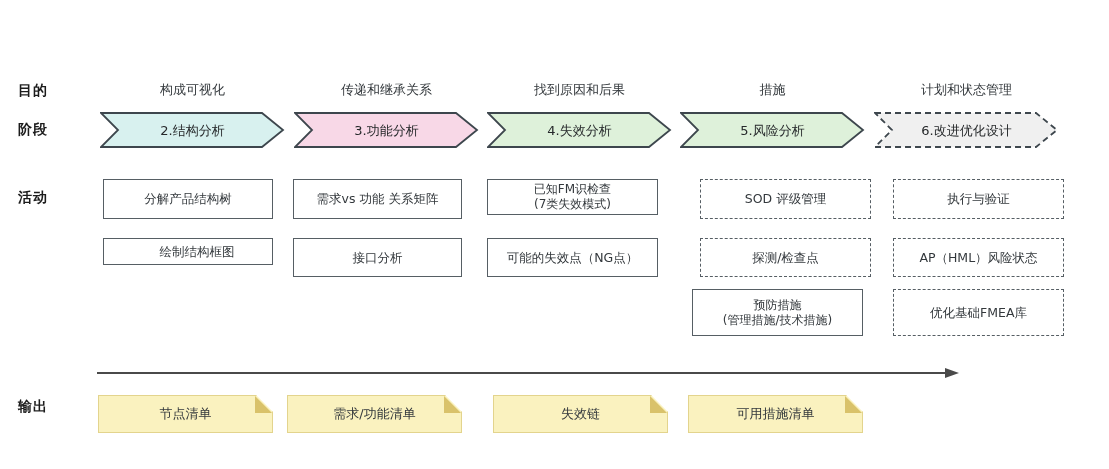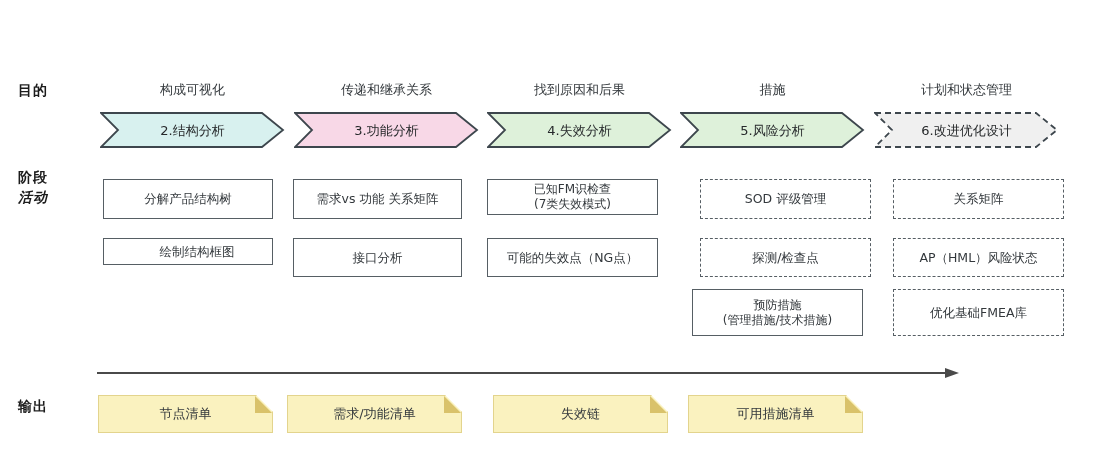--- a/index.html
+++ b/index.html
@@ -46,22 +46,22 @@
     position:absolute;top:0;right:0;width:17px;height:17px;
     clip-path:polygon(0 0, 100% 100%, 0 100%);
   }
 </style>
 </head>
 <body>
 
 <div id="canvas">
 
   <div class="row-label" style="top:82px;">目的</div>
-  <div class="row-label" style="top:121px;margin-top:48px;">阶段</div>
-  <div class="row-label" style="top:189px;font-style:italic;">活动</div>
+  <div class="row-label" style="top:121px;">阶段</div>
+  <div class="row-label" style="top:189px;">活动</div>
   <div class="row-label" style="top:398px;">输出</div>
 
   <div id="columns-root">
       <div class="purpose" style="left: 100px; width: 185px;">构成可视化</div>
       <svg class="chevron" width="185" height="36" viewBox="0 0 185 36" style="left: 100px;">
         <polygon points="1,1 162,1 183,18 162,35 1,35 18,18" fill="#d8f1ef" stroke="#3d464d" stroke-width="1.8"></polygon>
       </svg>
       <div class="purpose" style="left: 100px; width: 185px; top: 122px; color: rgb(38, 41, 43);">2.结构分析</div>
       <div class="act-box" style="left: 103px; width: 170px; top: 179px; height: 40px;">
         <span class="ln">分解产品结构树</span>
@@ -122,21 +122,21 @@
       <div class="note" style="left: 688px; width: 175px; background: rgb(250, 242, 191); border: 1px solid rgb(227, 212, 141);">
         <div class="note-fold" style="background: rgb(217, 194, 106);"></div>
         <span>可用措施清单</span>
       </div>
       <div class="purpose" style="left: 874px; width: 185px;">计划和状态管理</div>
       <svg class="chevron" width="185" height="36" viewBox="0 0 185 36" style="left: 874px;">
         <polygon points="1,1 162,1 183,18 162,35 1,35 18,18" fill="#f0f0f0" stroke="#3d464d" stroke-width="1.8" stroke-dasharray="6,4"></polygon>
       </svg>
       <div class="purpose" style="left: 874px; width: 185px; top: 122px; color: rgb(38, 41, 43);">6.改进优化设计</div>
       <div class="act-box dashed" style="left: 885px; width: 171px; top: 179px; height: 40px;">
-        <span class="ln">关系矩阵</span>
+        <span class="ln">执行与验证</span>
       </div>
       <div class="act-box dashed" style="left: 885px; width: 171px; top: 238px; height: 39px;">
         <span class="ln">AP（HML）风险状态</span>
       </div>
       <div class="act-box dashed" style="left: 885px; width: 171px; top: 289px; height: 47px;">
         <span class="ln">优化基础FMEA库</span>
       </div>
     </div>
 
   <svg class="timeline" width="870" height="16" viewBox="0 0 870 16">

